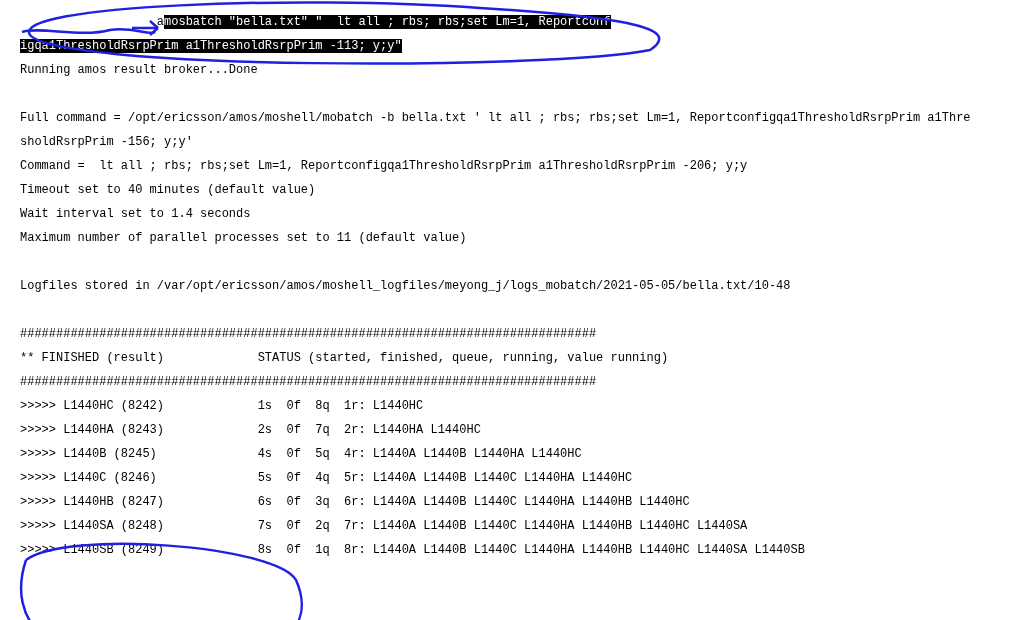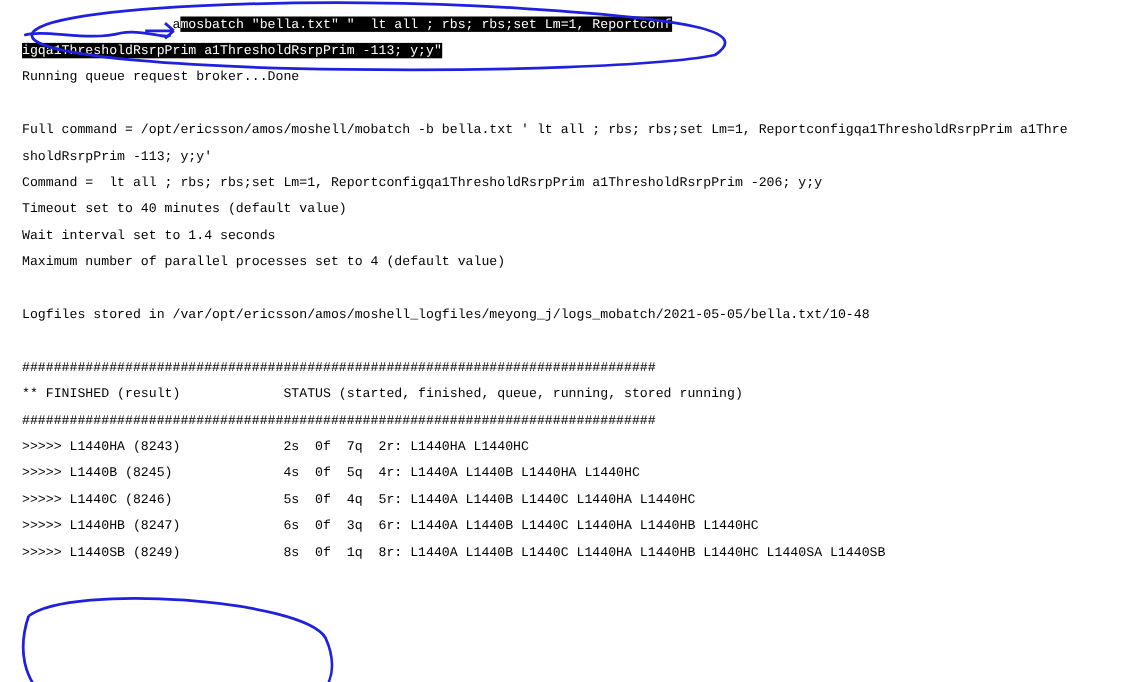--- a/index.html
+++ b/index.html
@@ -30,38 +30,40 @@
     stroke: #2020e0;
     stroke-width: 2.5;
   }
 </style>
 </head>
 <body>
 
 <div class="terminal">
 <div>                   <span>a</span><span class="hl">mosbatch "bella.txt" "  lt all ; rbs; rbs;set Lm=1, Reportconf</span></div>
 <div><span class="hl">igqa1ThresholdRsrpPrim a1ThresholdRsrpPrim -113; y;y"</span></div>
-<div>Running queue request broker...Done</div>
+<div>Running amos result broker...Done</div>
 <div> </div>
 <div>Full command = /opt/ericsson/amos/moshell/mobatch -b bella.txt ' lt all ; rbs; rbs;set Lm=1, Reportconfigqa1ThresholdRsrpPrim a1Thre</div>
-<div>sholdRsrpPrim -113; y;y'</div>
+<div>sholdRsrpPrim -156; y;y'</div>
 <div>Command =  lt all ; rbs; rbs;set Lm=1, Reportconfigqa1ThresholdRsrpPrim a1ThresholdRsrpPrim -206; y;y</div>
 <div>Timeout set to 40 minutes (default value)</div>
 <div>Wait interval set to 1.4 seconds</div>
-<div>Maximum number of parallel processes set to 4 (default value)</div>
+<div>Maximum number of parallel processes set to 11 (default value)</div>
 <div> </div>
 <div>Logfiles stored in /var/opt/ericsson/amos/moshell_logfiles/meyong_j/logs_mobatch/2021-05-05/bella.txt/10-48</div>
 <div> </div>
 <div>################################################################################</div>
-<div>** FINISHED (result)             STATUS (started, finished, queue, running, stored running)</div>
+<div>** FINISHED (result)             STATUS (started, finished, queue, running, value running)</div>
 <div>################################################################################</div>
+<div>&gt;&gt;&gt;&gt;&gt; L1440HC (8242)             1s  0f  8q  1r: L1440HC</div>
 <div>&gt;&gt;&gt;&gt;&gt; L1440HA (8243)             2s  0f  7q  2r: L1440HA L1440HC</div>
 <div>&gt;&gt;&gt;&gt;&gt; L1440B (8245)              4s  0f  5q  4r: L1440A L1440B L1440HA L1440HC</div>
 <div>&gt;&gt;&gt;&gt;&gt; L1440C (8246)              5s  0f  4q  5r: L1440A L1440B L1440C L1440HA L1440HC</div>
 <div>&gt;&gt;&gt;&gt;&gt; L1440HB (8247)             6s  0f  3q  6r: L1440A L1440B L1440C L1440HA L1440HB L1440HC</div>
+<div>&gt;&gt;&gt;&gt;&gt; L1440SA (8248)             7s  0f  2q  7r: L1440A L1440B L1440C L1440HA L1440HB L1440HC L1440SA</div>
 <div>&gt;&gt;&gt;&gt;&gt; L1440SB (8249)             8s  0f  1q  8r: L1440A L1440B L1440C L1440HA L1440HB L1440HC L1440SA L1440SB</div>
 
 
 
 
 
 
 
 
 

